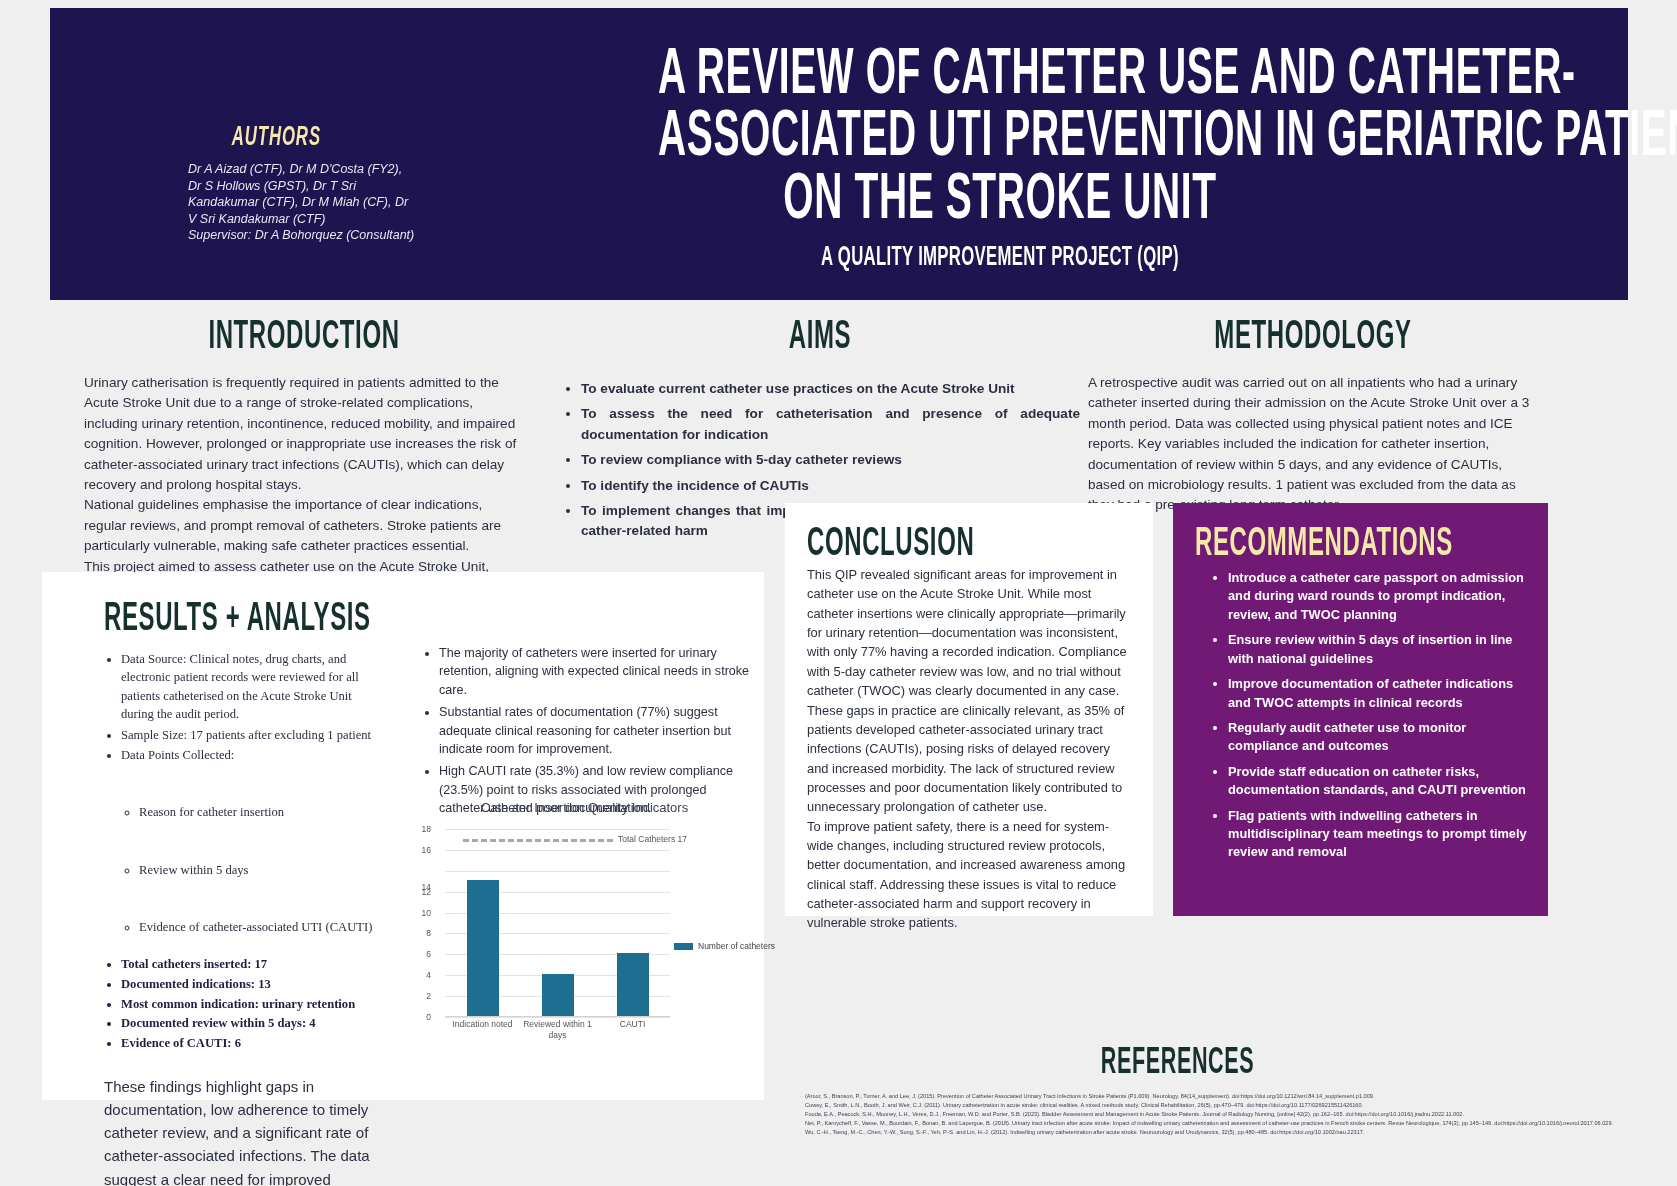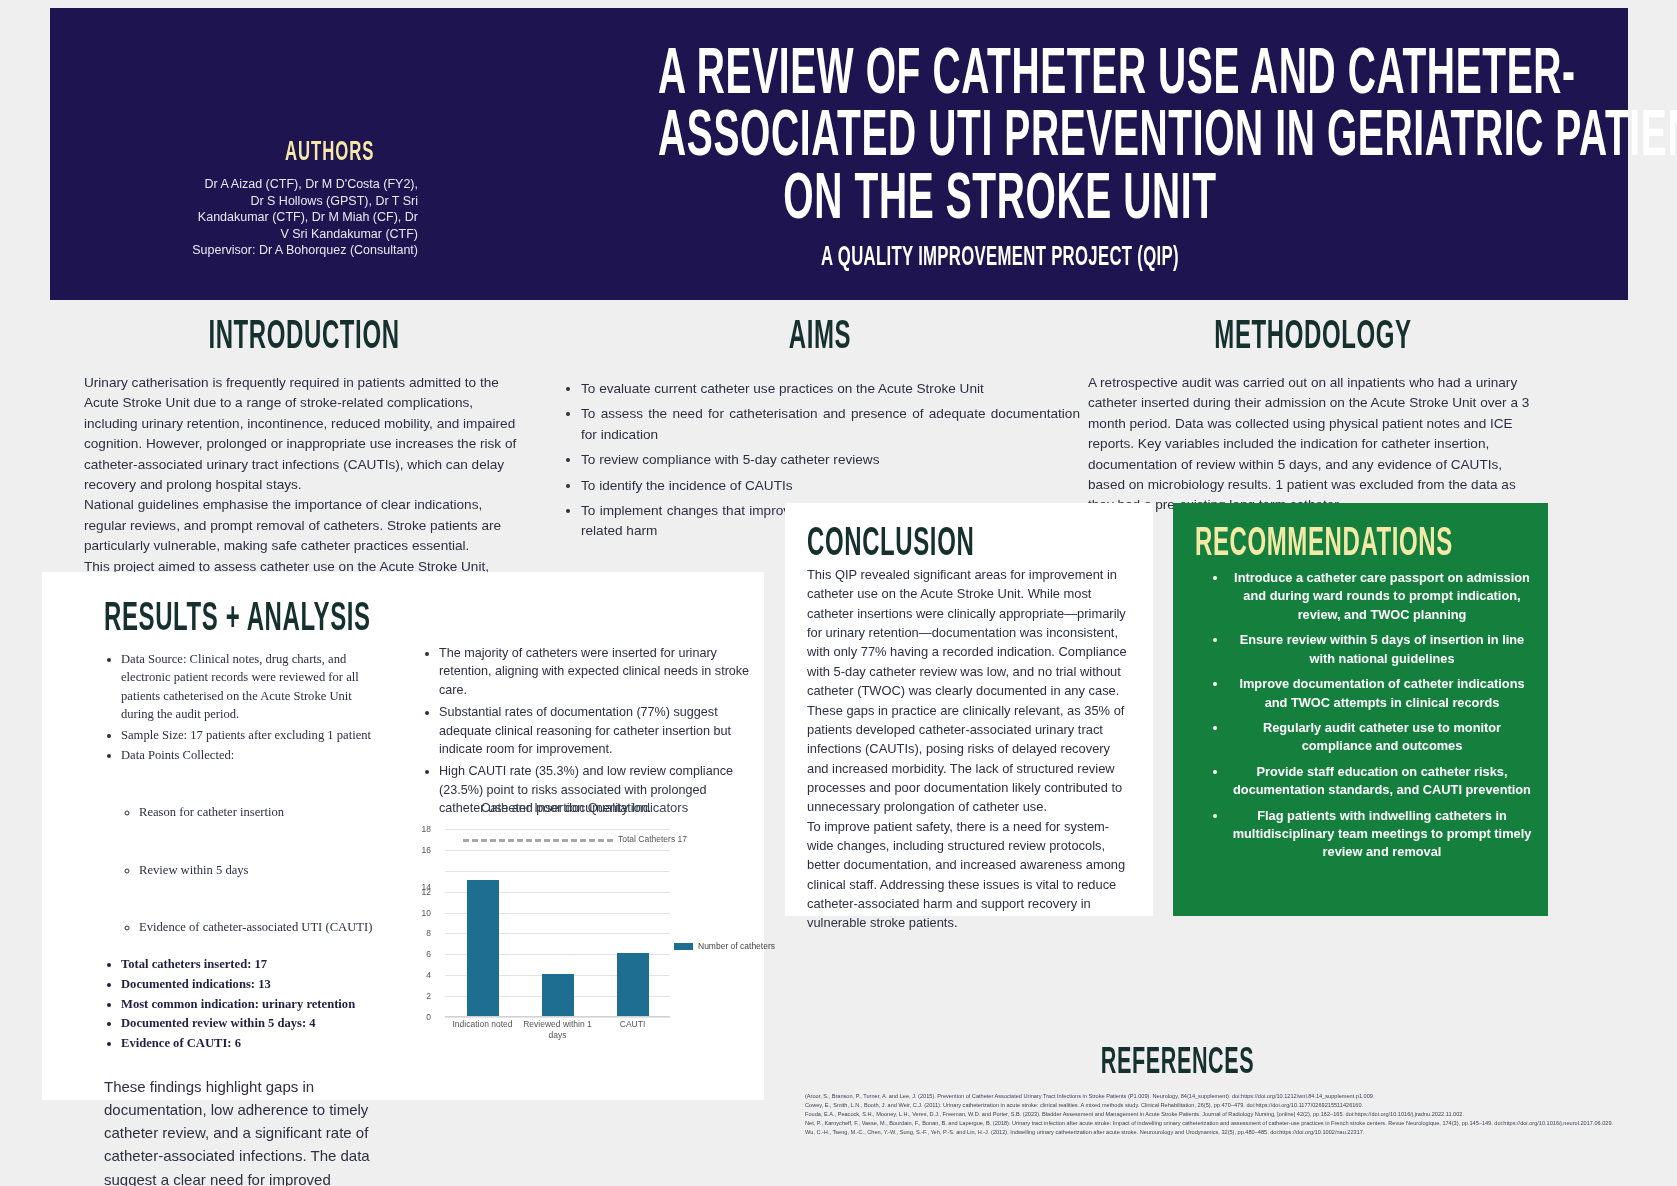--- a/index.html
+++ b/index.html
@@ -12,21 +12,21 @@
     overflow:hidden;
   }
   .poster { position:relative; width:1677px; height:1186px; }
 
   
   .header {
     position:absolute; left:50px; top:8px; width:1578px; height:292px;
     background:#1e1450;
   }
   .authors-block {
-    position:absolute; left:138px; top:128px; width:230px; text-align:right;
+    position:absolute; left:138px; top:113px; width:230px; text-align:left;font-style:italic;
   }
   .authors-heading {
     font-family:"Liberation Sans Narrow","Liberation Sans", sans-serif;
     color:#f5e9a8; font-size:27px; letter-spacing:1.5px;
     font-weight:700; transform:scaleX(0.62); transform-origin:center;
     white-space:nowrap;
   }
   .authors-names {
     color:#e8e8f2; font-size:12.5px; line-height:1.32; margin-top:9px;
   }
@@ -59,21 +59,21 @@
   p.body { font-size:13.6px; line-height:1.50; color:#2b3040; }
   p.body + p.body { margin-top:0px; }
 
   
   .intro { position:absolute; left:84px; top:312px; width:440px; }
   .intro .sec-head { text-align:center; }
   .intro .txt { margin-top:16px; text-align:left; }
 
   .aims { position:absolute; left:560px; top:312px; width:520px; }
   .aims .sec-head { text-align:center; }
-  .aims ul { margin-top:22px; padding-left:21px; }
+  .aims ul { margin-top:22px; padding-left:21px;font-weight:bold; }
   .aims li {
     font-size:13.6px; line-height:1.50; color:#2b3040;
     margin-bottom:5px; text-align:justify;
   }
 
   .method { position:absolute; left:1088px; top:312px; width:450px; }
   .method .sec-head { text-align:center; }
   .method .txt { margin-top:16px; }
 
   
@@ -141,22 +141,21 @@
     position:absolute; left:785px; top:503px; width:368px; height:413px;
     background:#ffffff;
   }
   .conclusion-card .sec-head { position:absolute; left:22px; top:16px; }
   .conclusion-card .txt { position:absolute; left:22px; top:62px; width:328px; }
   .conclusion-card p.body { font-size:12.9px; line-height:1.50; }
 
   
   .recs-card {
     position:absolute; left:1173px; top:503px; width:375px; height:413px;
-    background:#15803d;
-    text-align:center;
+    background:#701a75;
   }
   .recs-card .sec-head { position:absolute; left:22px; top:16px; color:#f5e9a8; }
   .recs-card ul { position:absolute; left:38px; top:66px; width:325px; padding-left:17px; }
   .recs-card li {
     color:#ffffff; font-size:12.8px; line-height:1.44; font-weight:700;
     margin-bottom:7px;
   }
 
   
   .refs { position:absolute; left:805px; top:1040px; width:745px; }

